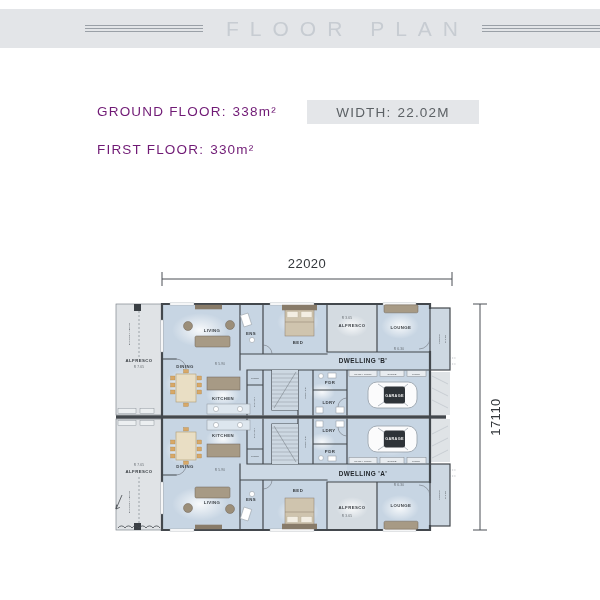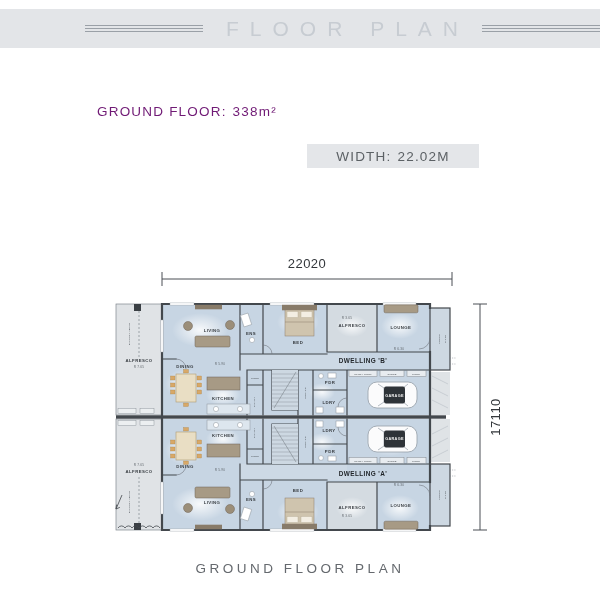--- a/index.html
+++ b/index.html
@@ -14,21 +14,21 @@
   .hlines span { display:block; height:1px; background:#9aa0a7; }
   .title { font-size:21px; font-weight:400; color:#c7ccd2; letter-spacing:11px;
            white-space:nowrap; transform:translateX(5px); }
 
   
   .stat-row { position:absolute; left:97px; font-size:13.5px; color:#701a75;
               letter-spacing:1.2px; white-space:nowrap; }
   .stat-row .val { margin-left:6px; }
   .stat-box { position:absolute; left:307px; width:172px; height:24px; background:#e4e6e9;
               font-size:13.5px; color:#5c6165; letter-spacing:1.2px;
-              display:flex; align-items:center; justify-content:center; white-space:nowrap;margin-top:44px; }
+              display:flex; align-items:center; justify-content:center; white-space:nowrap; }
   .stat-box .val { margin-left:6px;text-align:right; }
 
   
   .plan-wrap { position:absolute; left:100px; top:252px; width:420px; height:290px; }
   svg text { font-family:"Liberation Sans", sans-serif; }
   .rl   { font-size:4.3px; font-weight:700; fill:#3c4146; letter-spacing:.4px; text-anchor:middle; }
   .rlw  { font-size:3.8px; font-weight:700; fill:#f2f2f2; letter-spacing:.3px; text-anchor:middle; }
   .ann  { font-size:3.1px; fill:#5f656b; text-anchor:middle; letter-spacing:.2px; }
   .tiny { font-size:2.5px; fill:#4c5257; text-anchor:middle; letter-spacing:.1px; }
   .dw   { font-size:6.4px; font-weight:800; fill:#1f2327; letter-spacing:.4px; text-anchor:middle; }
@@ -58,20 +58,23 @@
     <div class="title">FLOOR PLAN</div>
     <div class="hlines">
         <span></span>
         <span></span>
         <span></span>
       </div>
   </div>
 
   <div class="stat-row" style="top:104px">
     <span>GROUND FLOOR:</span><span class="val">338m²</span>
+  </div>
+  <div class="stat-row" style="top:142px">
+    <span>FIRST FLOOR:</span><span class="val">330m²</span>
   </div>
 
   <div class="stat-box" style="top:100px">
     <span>WIDTH:</span>
       <span class="val">22.02M</span>
   </div>
 
   <div class="plan-wrap">
   <svg viewBox="0 0 420 290" width="420" height="290">
     <defs>
@@ -261,15 +264,14 @@
       <text class="dw" x="263" y="224">DWELLING 'A'</text>
       <text class="tiny" x="340" y="243" transform="rotate(-90 340 243)">PORCH</text>
       <text class="tiny" x="345.5" y="243" transform="rotate(-90 345.5 243)">R 3.60</text>
       <text class="ann" x="39" y="214">R 7.65</text>
       <text class="rl" x="39" y="221">ALFRESCO</text>
       <text class="tiny" x="30" y="250" transform="rotate(-90 30 250)">BALCONY ABOVE</text>
     </g>
   </svg>
   </div>
 
-  <div class="caption">GROUND FLOOR PLAN</div>
 
 </div>
 
 </body></html>

